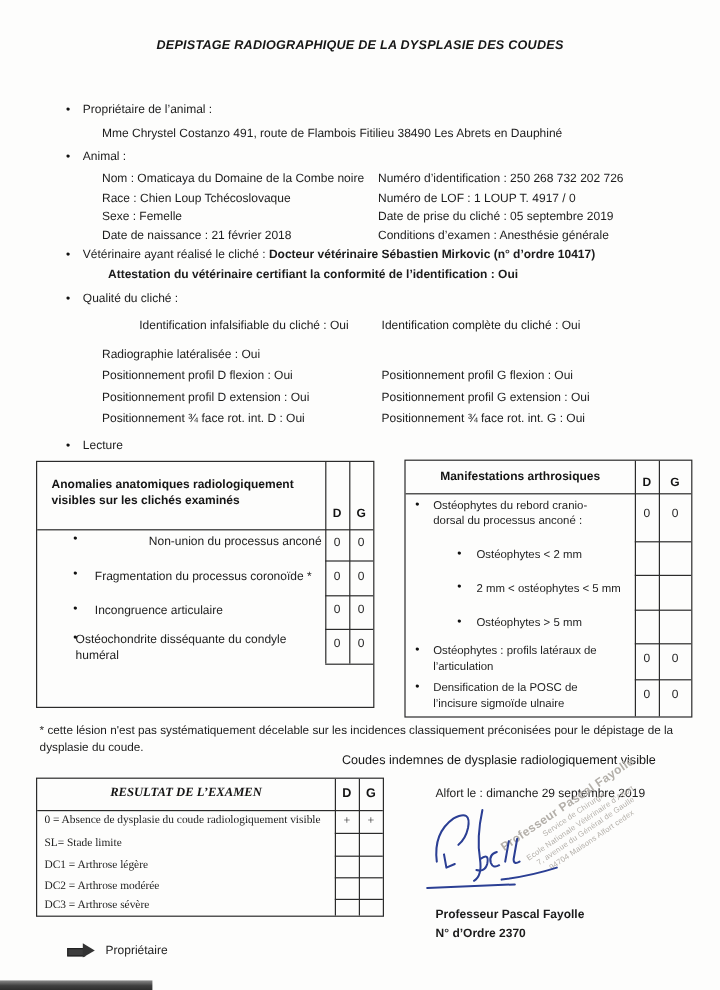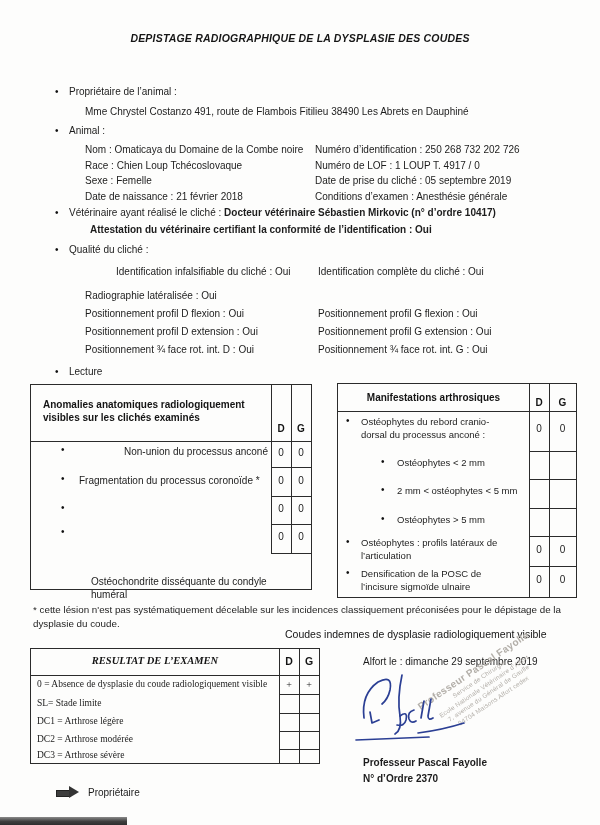--- a/index.html
+++ b/index.html
@@ -112,25 +112,26 @@
     <div class="abs tbl-rowlabel" style="left:48px;top:60px;width:185px;padding-left:45px;">Non-union du processus anconé</div>
     <div class="abs cell-val" style="left:240px;top:62px;width:20px;">0</div>
     <div class="abs cell-val" style="left:260px;top:62px;width:20px;">0</div>
 
     <div class="abs bullet-dot" style="left:30px;top:88px;">•</div>
     <div class="abs tbl-rowlabel" style="left:48px;top:89px;width:195px;">Fragmentation du processus coronoïde *</div>
     <div class="abs cell-val" style="left:240px;top:90px;width:20px;">0</div>
     <div class="abs cell-val" style="left:260px;top:90px;width:20px;">0</div>
 
     <div class="abs bullet-dot" style="left:30px;top:117px;">•</div>
+    <div class="abs tbl-rowlabel" style="left:48px;top:118px;width:190px;">Incongruence articulaire</div>
     <div class="abs cell-val" style="left:240px;top:118px;width:20px;">0</div>
     <div class="abs cell-val" style="left:260px;top:118px;width:20px;">0</div>
 
     <div class="abs bullet-dot" style="left:30px;top:141px;">•</div>
-    <div class="abs tbl-rowlabel" style="left:60px;top:142px;width:190px;margin-top:48px;">Ostéochondrite disséquante du condyle huméral</div>
+    <div class="abs tbl-rowlabel" style="left:32px;top:142px;width:190px;">Ostéochondrite disséquante du condyle huméral</div>
     <div class="abs cell-val" style="left:240px;top:146px;width:20px;">0</div>
     <div class="abs cell-val" style="left:260px;top:146px;width:20px;">0</div>
   </div>
 
   <div class="box" style="left:337px;top:383px;width:238px;height:213px;">
     <div class="vline" style="left:191px;top:0;height:213px;"></div>
     <div class="vline" style="left:211px;top:0;height:213px;"></div>
     <div class="hline" style="left:0;top:27px;width:238px;"></div>
     <div class="hline" style="left:191px;top:67px;width:47px;"></div>
     <div class="hline" style="left:191px;top:95px;width:47px;"></div>

